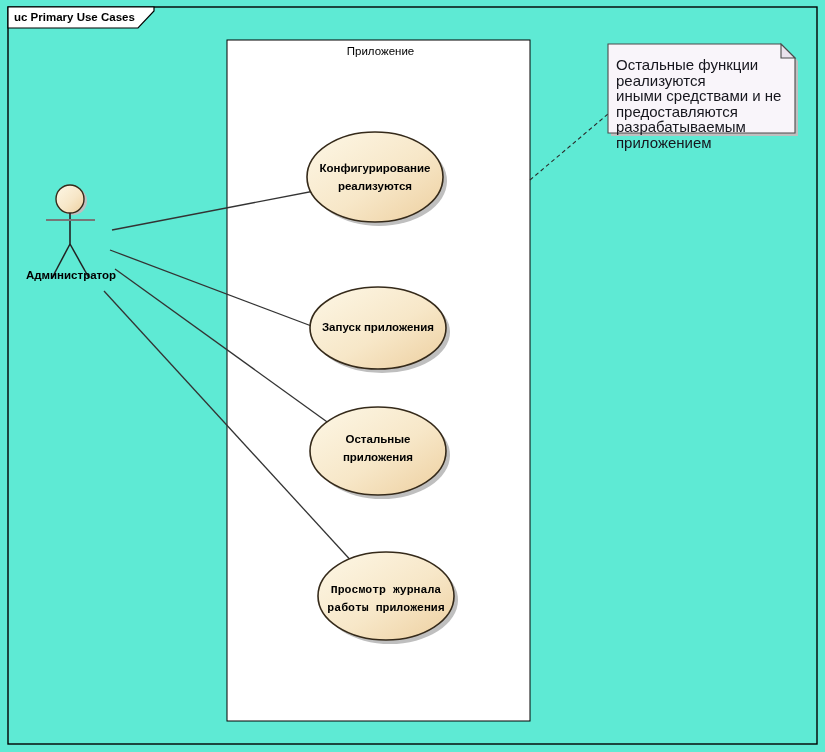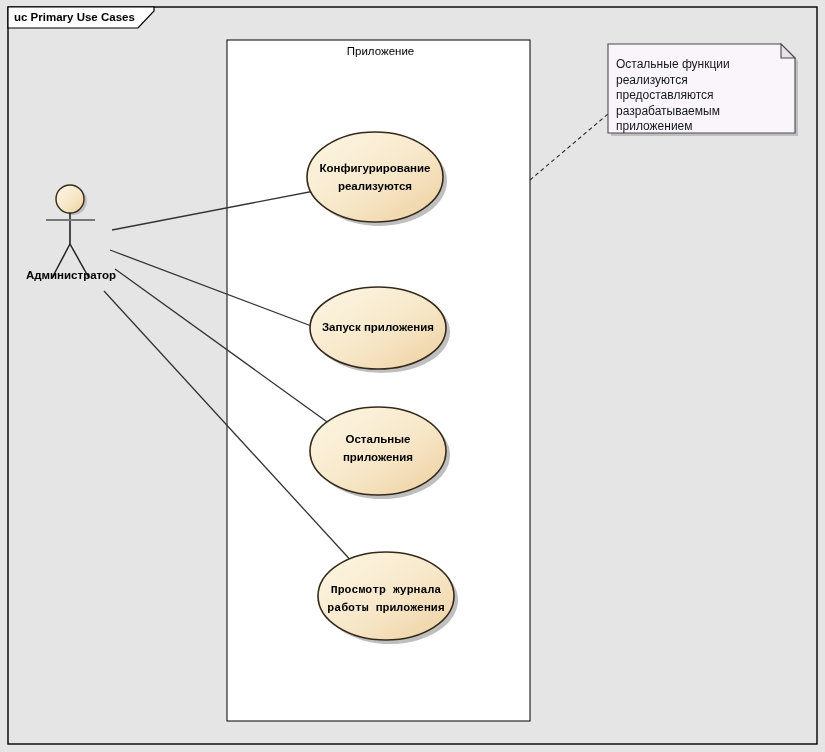--- a/index.html
+++ b/index.html
@@ -1,17 +1,17 @@
 <!DOCTYPE html>
 <html><head>
 <meta charset="utf-8">
 <style>
   html,body{margin:0;padding:0;background:#fff;}
   .canvas{
-    position:relative;width:825px;height:752px;background:#e5e5e5;
+    position:relative;width:825px;height:752px;background:#5eead4;
     font-family:"Liberation Sans",sans-serif;color:#111;overflow:hidden;
   }
   svg{position:absolute;left:0;top:0;}
   .lbl{position:absolute;font-size:11px;line-height:14px;white-space:nowrap;}
   .frame-label{left:14px;top:10px;font-weight:bold;font-size:11.5px;color:#000;}
   .boundary-label{left:227px;top:44px;width:307px;text-align:center;font-size:11.5px;color:#000;}
   .uc-label{
     position:absolute;transform:translate(-50%,-50%);
     text-align:center;font-weight:bold;font-size:11.5px;line-height:18px;color:#000;
     white-space:normal;
@@ -19,21 +19,21 @@
   .uc-1{left:375px;top:177px;width:130px;}
   .uc-2{left:378px;top:327px;width:150px;}
   .uc-3{left:378px;top:448px;width:100px;}
   .uc-4{left:386px;top:599px;width:145px;font-family:Liberation Mono, monospace;}
   .actor-label{
     position:absolute;left:71px;top:269px;transform:translateX(-50%);
     font-weight:bold;font-size:11.5px;color:#000;white-space:nowrap;
   }
   .note-text{
     position:absolute;left:616px;top:57px;width:178px;
-    font-size:12px;line-height:15.5px;color:#16161d;
+    font-size:15px;line-height:15.5px;color:#16161d;
   }
 </style>
 </head>
 <body>
 
 <div class="canvas">
 
   <svg width="825" height="752" viewBox="0 0 825 752">
     <defs>
       <linearGradient id="shapeGrad" x1="0" y1="0" x2="1" y2="1">
@@ -94,17 +94,18 @@
 
   <div class="uc-label uc-1">Конфигурирование реализуются</div>
   <div class="uc-label uc-2">Запуск приложения</div>
   <div class="uc-label uc-3">Остальные приложения</div>
   <div class="uc-label uc-4">Просмотр журнала работы приложения</div>
 
   <div class="actor-label">Администратор</div>
 
   <div class="note-text">
     <div>Остальные функции реализуются</div>
+    <div>иными средствами и не</div>
     <div>предоставляются</div>
     <div>разрабатываемым приложением</div>
   </div>
 
 </div>
 
 </body></html>

